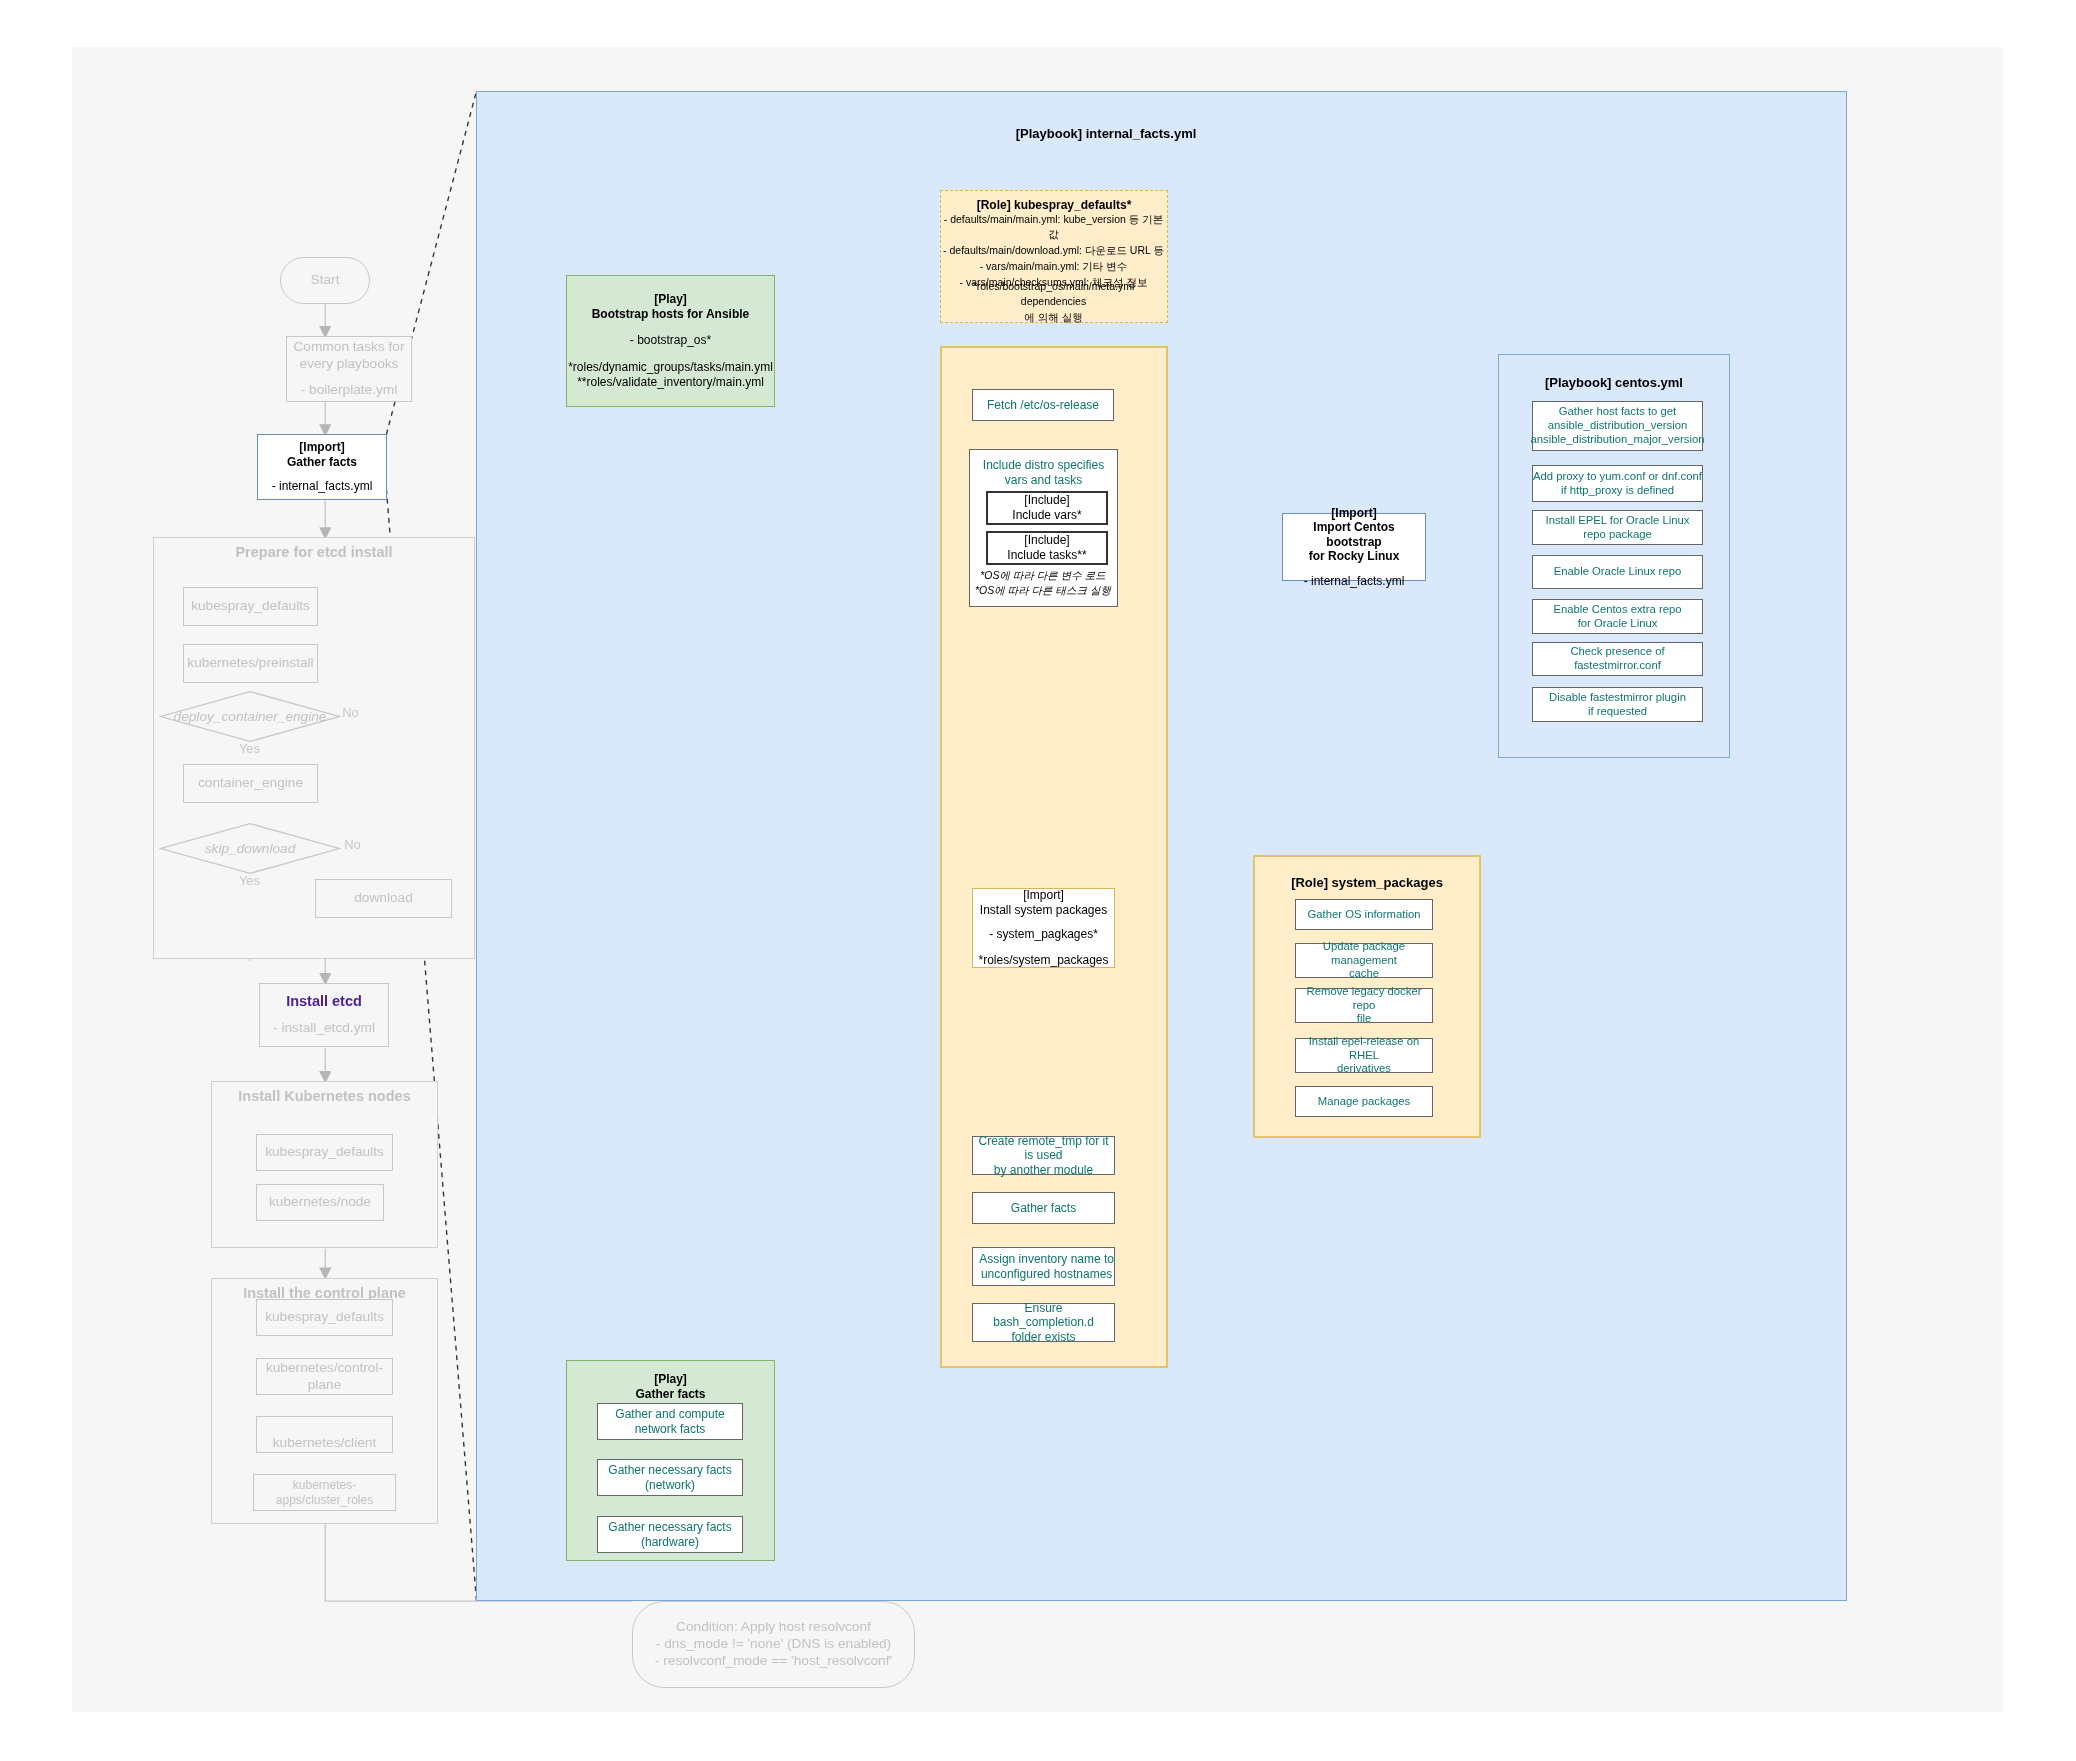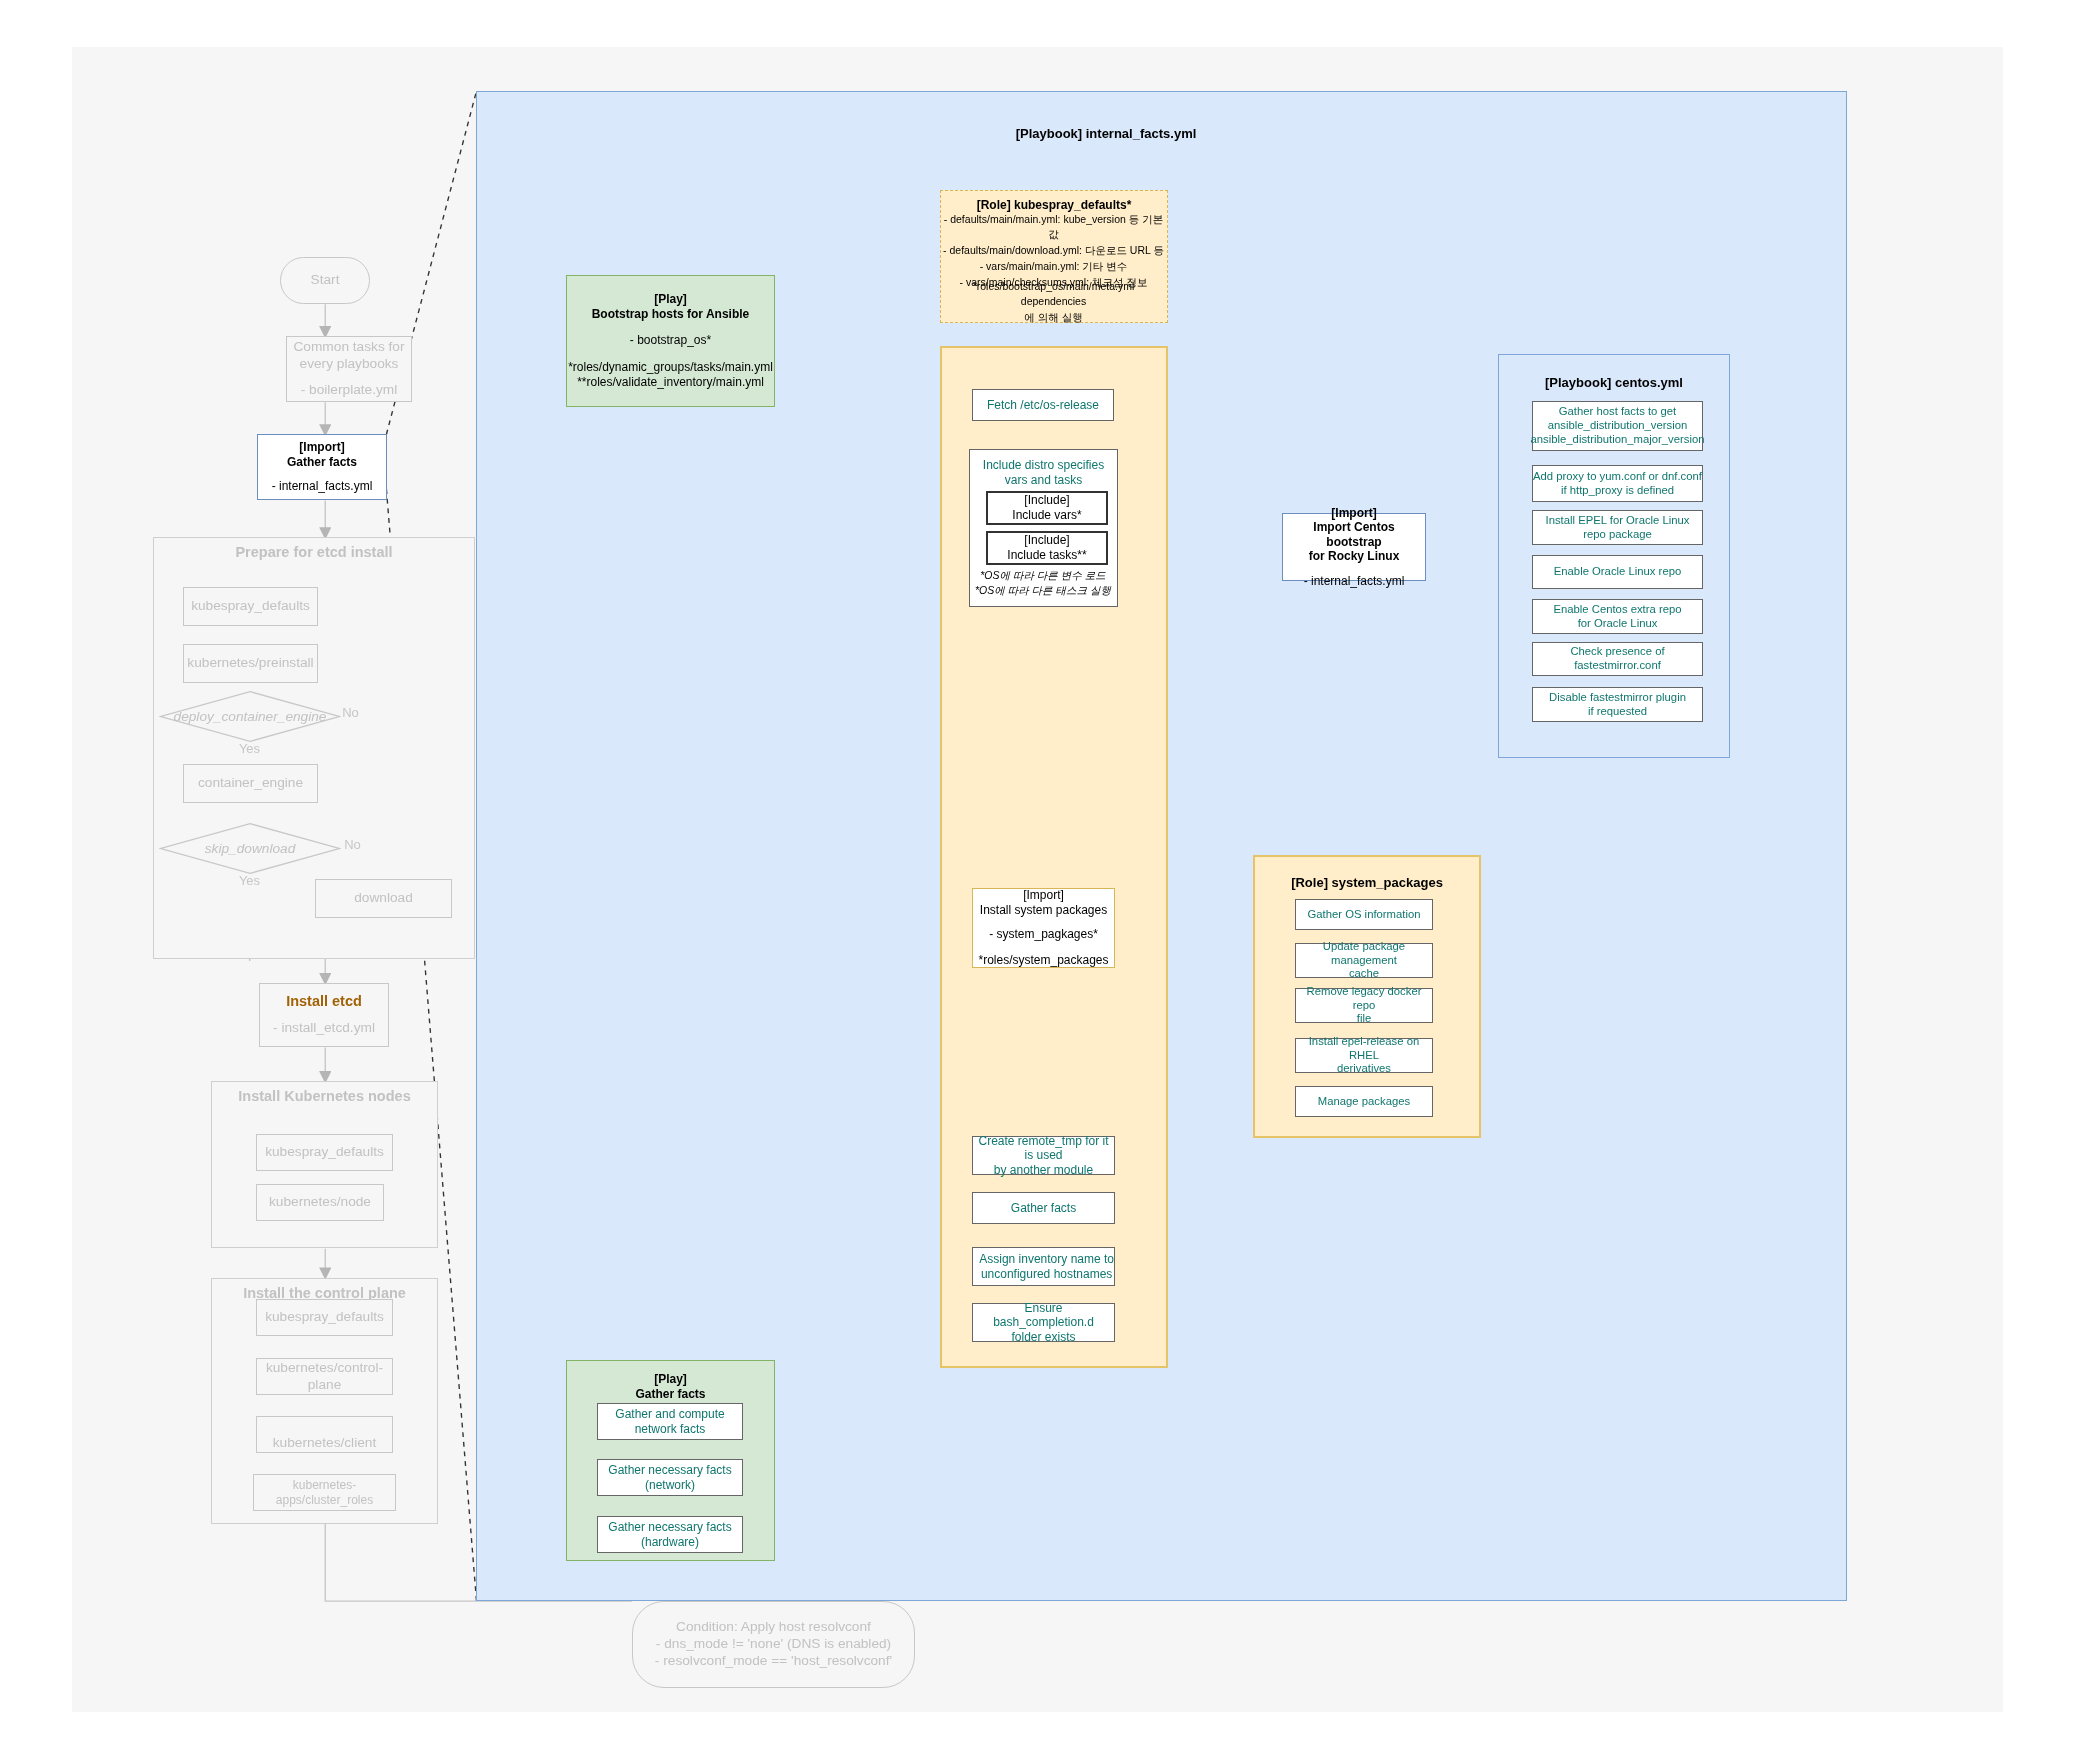--- a/index.html
+++ b/index.html
@@ -45,21 +45,21 @@
   .faded-group {
     border: 1.3px solid #cfcfcf;
     background: #f6f6f6;
     color: #c2c2c2;
     font-size: 14.5px;
     font-weight: bold;
     justify-content: flex-start;
     padding-top: 6px;
   }
   .faded-title {
-    color: #a16207;
+    color: #4c1d95;
     font-size: 14.5px;
     font-weight: bold;
   }
   .faded-term {
     border: 1.3px solid #c8c8c8;
     background: #f6f6f6;
     color: #c2c2c2;
     font-size: 13.7px;
     border-radius: 29px;
   }

